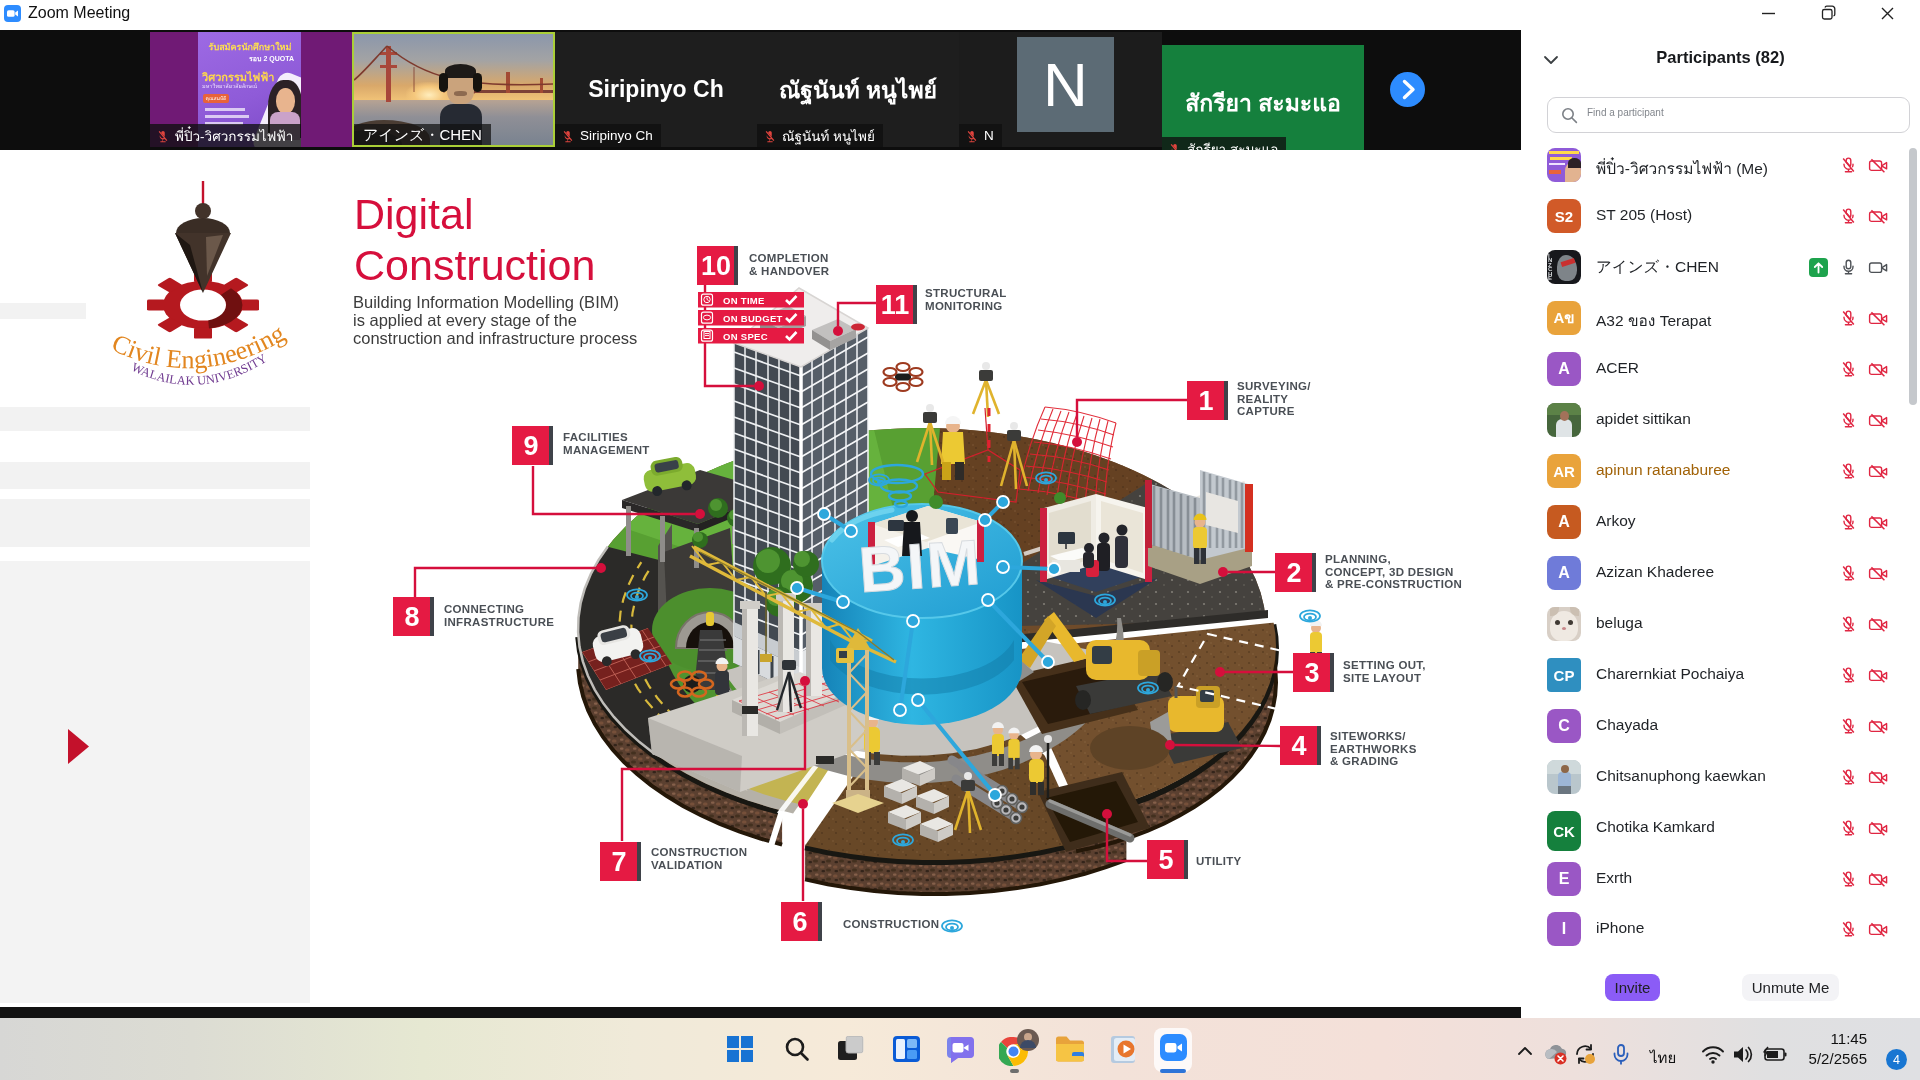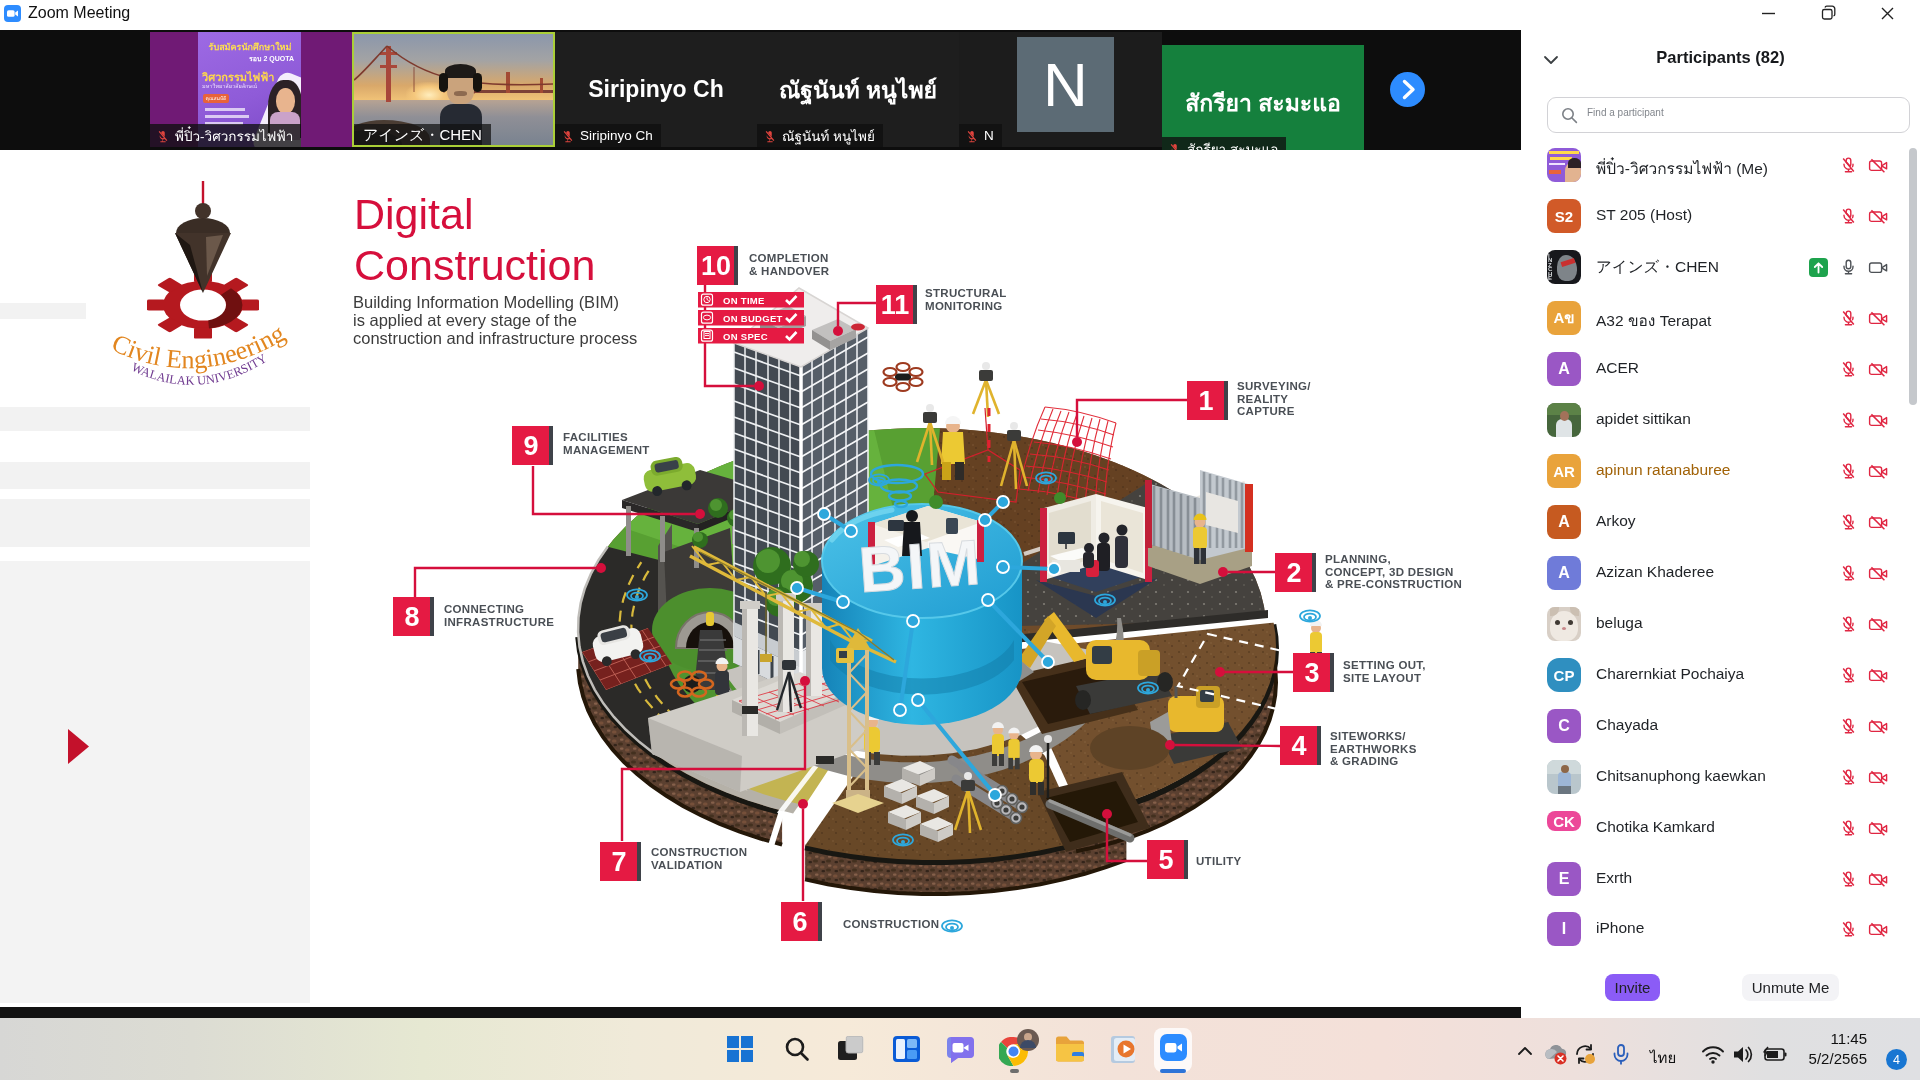--- a/index.html
+++ b/index.html
@@ -1196,21 +1196,21 @@
         <div class="abs" style="left:75px;top:584px;font-size:15.5px;color:#1f2226;white-space:nowrap;">beluga</div>
         <svg class="abs" style="left:318px;top:585px;" width="19" height="19" viewBox="0 0 19 19">
           <use href="#micoff"></use>
         </svg>
         <svg class="abs" style="left:347px;top:585px;" width="21" height="19" viewBox="0 0 21 19">
           <use href="#camoff"></use>
         </svg>
       </div>
 
   <div>
-        <div class="abs" style="left:26px;top:628px;width:34px;height:34px;border-radius:12px;background:#2f8fc0;color:#fff;font-weight:bold;font-size:15px;display:flex;align-items:center;justify-content:center;">CP</div>
+        <div class="abs" style="left:26px;top:628px;width:34px;height:34px;border-radius:4px;background:#2f8fc0;color:#fff;font-weight:bold;font-size:15px;display:flex;align-items:center;justify-content:center;">CP</div>
         <div class="abs" style="left:75px;top:635px;font-size:15.5px;color:#1f2226;white-space:nowrap;">Charernkiat Pochaiya</div>
         <svg class="abs" style="left:318px;top:636px;" width="19" height="19" viewBox="0 0 19 19">
           <use href="#micoff"></use>
         </svg>
         <svg class="abs" style="left:347px;top:636px;" width="21" height="19" viewBox="0 0 21 19">
           <use href="#camoff"></use>
         </svg>
       </div>
 
   <div>
@@ -1234,21 +1234,21 @@
         <div class="abs" style="left:75px;top:737px;font-size:15.5px;color:#1f2226;white-space:nowrap;">Chitsanuphong kaewkan</div>
         <svg class="abs" style="left:318px;top:738px;" width="19" height="19" viewBox="0 0 19 19">
           <use href="#micoff"></use>
         </svg>
         <svg class="abs" style="left:347px;top:738px;" width="21" height="19" viewBox="0 0 21 19">
           <use href="#camoff"></use>
         </svg>
       </div>
 
   <div>
-        <div class="abs" style="left:26px;top:781px;width:34px;height:20px;border-radius:8px;background:#ec4899;color:#fff;font-weight:bold;font-size:15px;display:flex;align-items:center;justify-content:center;">CK</div>
+        <div class="abs" style="left:26px;top:781px;width:34px;height:40px;border-radius:8px;background:#15803d;color:#fff;font-weight:bold;font-size:15px;display:flex;align-items:center;justify-content:center;">CK</div>
         <div class="abs" style="left:75px;top:788px;font-size:15.5px;color:#1f2226;white-space:nowrap;">Chotika Kamkard</div>
         <svg class="abs" style="left:318px;top:789px;" width="19" height="19" viewBox="0 0 19 19">
           <use href="#micoff"></use>
         </svg>
         <svg class="abs" style="left:347px;top:789px;" width="21" height="19" viewBox="0 0 21 19">
           <use href="#camoff"></use>
         </svg>
       </div>
 
   <div>

